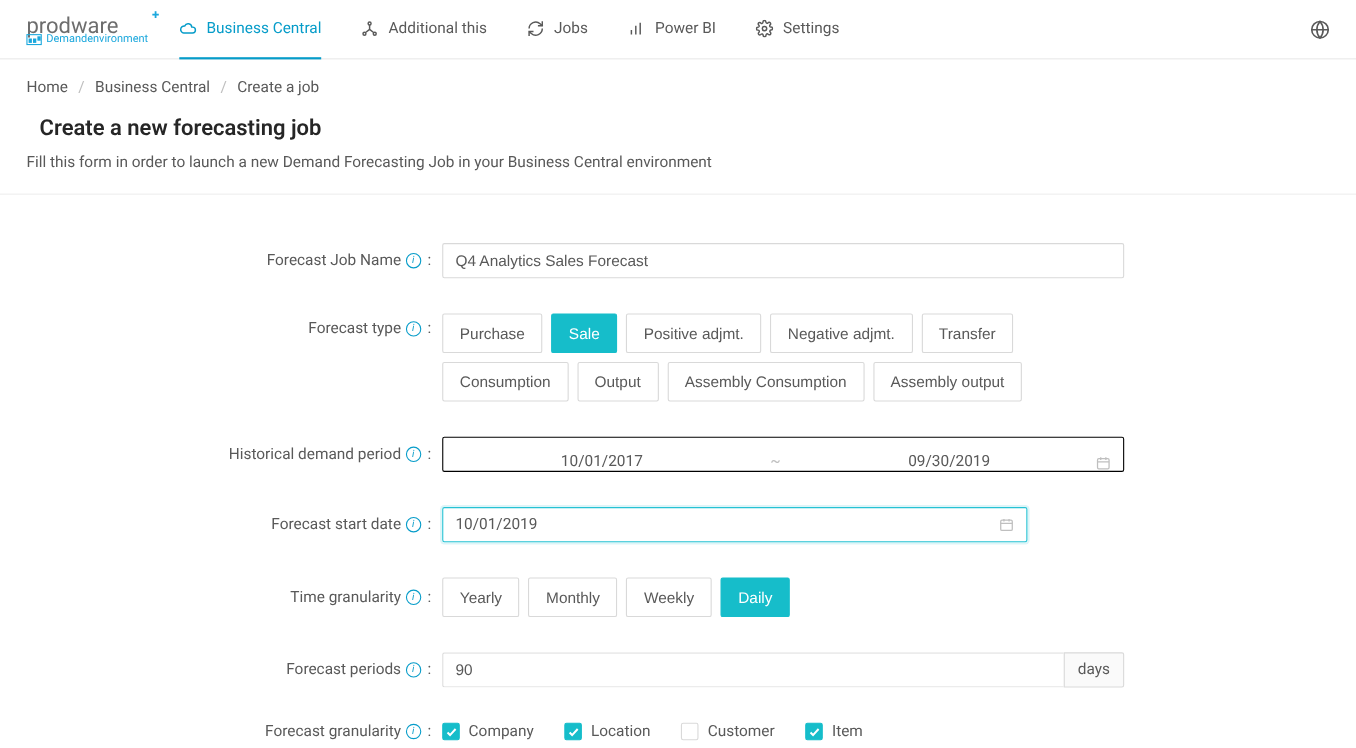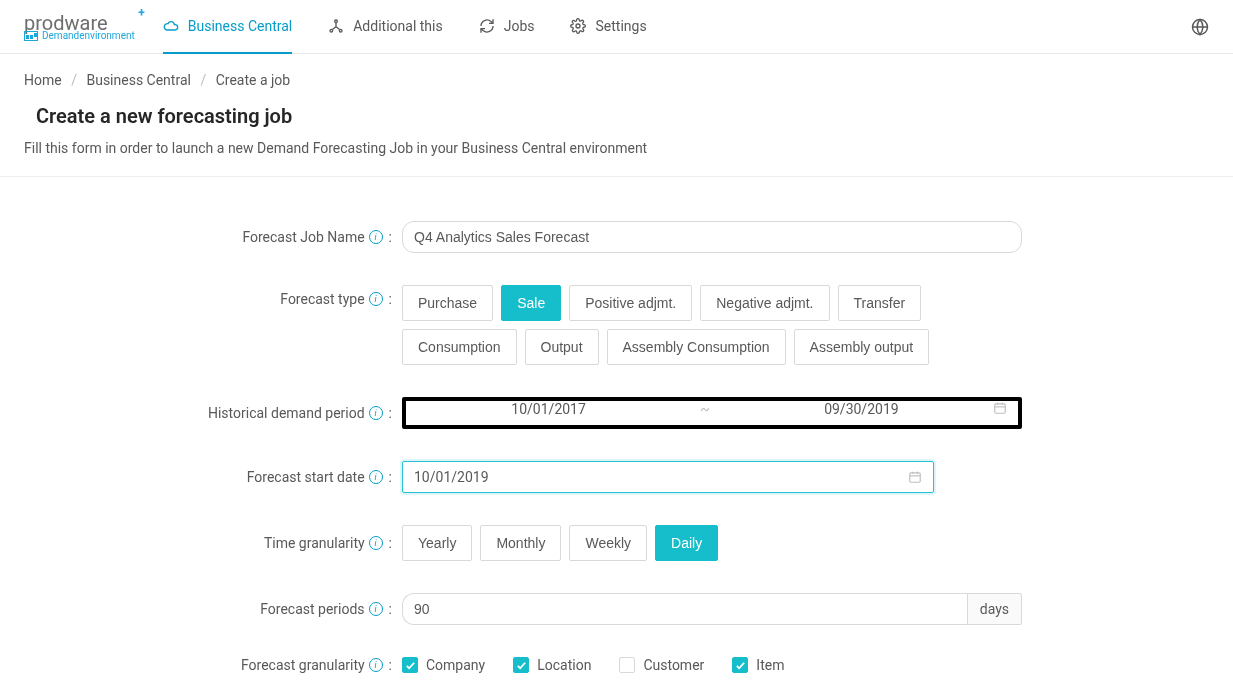--- a/index.html
+++ b/index.html
@@ -134,21 +134,21 @@
   .control-col {
     flex: 0 0 620px;
     display: flex;
     flex-wrap: wrap;
     gap: 0;
   }
   .text-input {
     width: 620px;
     height: 32px;
     border: 1px solid #d9d9d9;
-    border-radius: 12px;
+    border-radius: 2px;
     padding: 0 11px;
     font-size: 14px;
     color: #595959;
     outline: none;
   }
   .input-with-suffix {
     display: flex;
     width: 620px;
   }
   .input-with-suffix .text-input {
@@ -164,24 +164,24 @@
     border-left:1px solid #d9d9d9;
     background:#fafafa;
     color:#595959;
     border-top-right-radius:2px;
     border-bottom-right-radius:2px;
     font-size:14px;
   }
   .date-range {
     width: 620px;
     height: 32px;
-    border: 4px solid #000000;
+    border: 1px solid #000000;
     border-radius: 2px;
     display: flex;
-    align-items: flex-start;
+    align-items: flex-end;
     padding: 0 11px;
     color: #595959;
     position: relative;
   }
   .date-range .d1, .date-range .d2 { flex:1; text-align:center; }
   .date-range .sep { margin: 0 20px; color:#bfbfbf; }
   .cal-icon {
     width: 14px; height: 14px;
     color: #bfbfbf;
   }
@@ -289,20 +289,30 @@
     <div class="nav-item">
       <span class="nav-icon">
         <svg width="16" height="16" viewBox="0 0 24 24" fill="none" stroke="currentColor" stroke-width="2">
             <path d="M21 2v6h-6"></path>
             <path d="M3 12a9 9 0 0 1 15-6.7L21 8"></path>
             <path d="M3 22v-6h6"></path>
             <path d="M21 12a9 9 0 0 1-15 6.7L3 16"></path>
           </svg>
       </span>
       <span>Jobs</span>
+    </div>
+    <div class="nav-item">
+      <span class="nav-icon">
+        <svg width="16" height="16" viewBox="0 0 24 24" fill="none" stroke="currentColor" stroke-width="2">
+            <line x1="6" y1="20" x2="6" y2="14"></line>
+            <line x1="12" y1="20" x2="12" y2="8"></line>
+            <line x1="18" y1="20" x2="18" y2="4"></line>
+          </svg>
+      </span>
+      <span>Power BI</span>
     </div>
     <div class="nav-item">
       <span class="nav-icon">
         <svg width="16" height="16" viewBox="0 0 24 24" fill="none" stroke="currentColor" stroke-width="2">
             <circle cx="12" cy="12" r="3"></circle>
             <path d="M19.4 15a1.7 1.7 0 0 0 .3 1.8l.1.1a2 2 0 1 1-2.8 2.8l-.1-.1a1.7 1.7 0 0 0-1.8-.3 1.7 1.7 0 0 0-1 1.5V21a2 2 0 1 1-4 0v-.1a1.7 1.7 0 0 0-1-1.5 1.7 1.7 0 0 0-1.8.3l-.1.1a2 2 0 1 1-2.8-2.8l.1-.1a1.7 1.7 0 0 0 .3-1.8 1.7 1.7 0 0 0-1.5-1H3a2 2 0 1 1 0-4h.1a1.7 1.7 0 0 0 1.5-1 1.7 1.7 0 0 0-.3-1.8l-.1-.1a2 2 0 1 1 2.8-2.8l.1.1a1.7 1.7 0 0 0 1.8.3h0a1.7 1.7 0 0 0 1-1.5V3a2 2 0 1 1 4 0v.1a1.7 1.7 0 0 0 1 1.5h0a1.7 1.7 0 0 0 1.8-.3l.1-.1a2 2 0 1 1 2.8 2.8l-.1.1a1.7 1.7 0 0 0-.3 1.8v0a1.7 1.7 0 0 0 1.5 1H21a2 2 0 1 1 0 4h-.1a1.7 1.7 0 0 0-1.5 1z"></path>
           </svg>
       </span>
       <span>Settings</span>
     </div>

